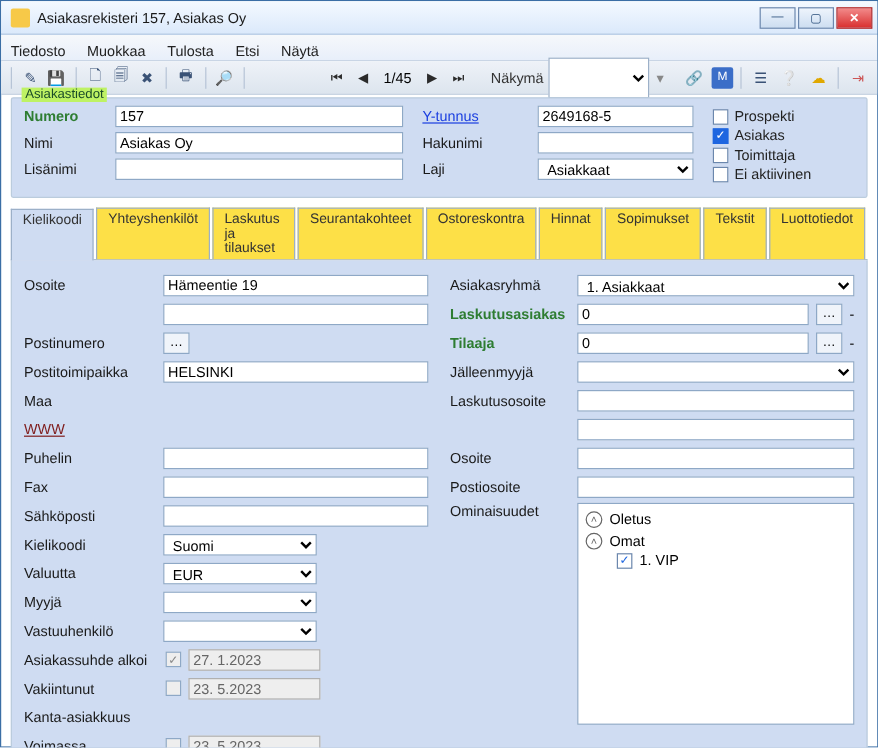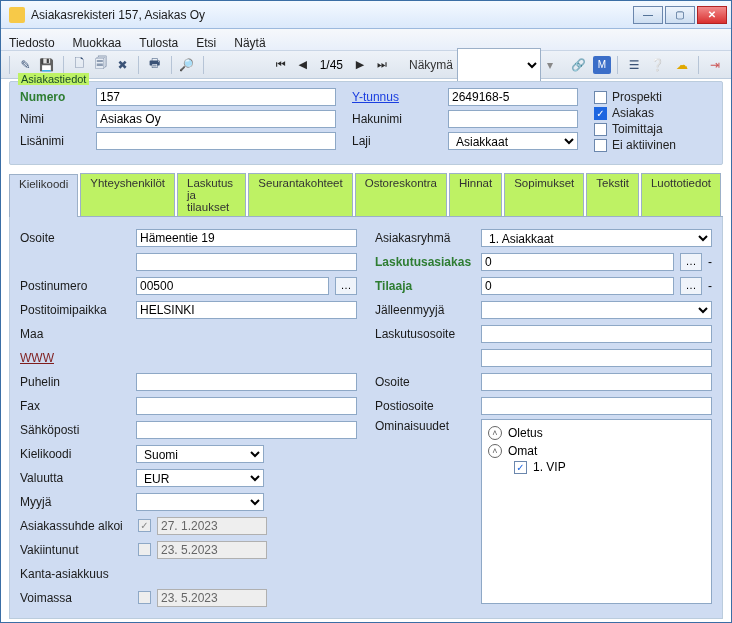--- a/index.html
+++ b/index.html
@@ -26,21 +26,21 @@
   .top-grid { display: grid; grid-template-columns: 60px 240px 80px 130px 150px; gap: 4px 16px; align-items: center; }
   .lbl { color: #1a1a1a; }
   .lbl.green { color: #2e7d32; font-weight: 600; }
   .lbl.link { color: #1a3ee0; text-decoration: underline; }
   input[type=text], select { height: 18px; border: 1px solid #8ea8c6; background: #fff; padding: 1px 3px; width: 100%; font-size: 12px; }
   .chk-stack { display: flex; flex-direction: column; gap: 2px; }
   .chk-row { display: flex; align-items: center; gap: 5px; color: #222; }
   .chk { width: 13px; height: 13px; border: 1px solid #6b87ad; background: #fff; display: inline-flex; align-items: center; justify-content: center; font-size: 10px; }
   .chk.checked { background: #1e66e0; color: #fff; border-color: #1e66e0; }
   .tabs { margin-top: 8px; display: flex; border-bottom: 1px solid #9cb0c8; }
-  .tab { padding: 3px 9px; background: #bef264; border: 1px solid #9cb0c8; border-bottom: none; margin-right: 2px; color: #333; font-size: 11.5px; }
+  .tab { padding: 3px 9px; background: #fde047; border: 1px solid #9cb0c8; border-bottom: none; margin-right: 2px; color: #333; font-size: 11.5px; }
   .tab.active { background: #cfdcf2; font-weight: normal; position: relative; top: 1px; }
   .tab-body { flex: 1; background: #cfdcf2; border: 1px solid #bcd; border-top: none; padding: 10px; display: flex; gap: 18px; }
   .col { flex: 1; display: flex; flex-direction: column; gap: 3px; }
   .row { display: flex; align-items: center; gap: 6px; min-height: 21px; }
   .row .lbl { width: 110px; }
   .row input[type=text], .row select { flex: 1; }
   .row .narrow { width: 128px; flex: none; }
   .row .btn-dots { width: 22px; height: 18px; border: 1px solid #8ea8c6; background: #f0f4fa; text-align: center; line-height: 14px; font-size: 11px; }
   .date-cb { width: 13px; height: 13px; border: 1px solid #8ea8c6; background: #eee; margin-left: 2px; display:inline-block; }
   .date-input { width: 110px; flex:none; height: 18px; border: 1px solid #b0b0b0; background:#eee; color:#666; padding:1px 3px; font-size:12px; }
@@ -168,21 +168,20 @@
         <div class="row">
             <span class="lbl">Osoite</span>
             <input type="text" value="Hämeentie 19" style="">
           </div>
         <div class="row">
             <span class="lbl"></span>
             <input type="text" value="" style="">
           </div>
         <div class="row">
             <span class="lbl">Postinumero</span>
-            <input type="text" class="small-input" value="00500" style="">
             <div class="btn-dots">…</div>
           </div>
         <div class="row">
             <span class="lbl">Postitoimipaikka</span>
             <input type="text" value="HELSINKI" style="">
           </div>
         <div class="row">
             <span class="lbl">Maa</span>
           </div>
         <div class="row">
@@ -203,20 +202,24 @@
         <div class="row">
             <span class="lbl">Kielikoodi</span>
             <select class="narrow"><option>Suomi</option></select>
           </div>
         <div class="row">
             <span class="lbl">Valuutta</span>
             <select class="narrow"><option>EUR</option></select>
           </div>
         <div class="row">
             <span class="lbl">Myyjä</span>
+            <select class="narrow"><option></option></select>
+          </div>
+        <div class="row">
+            <span class="lbl">Vastuuhenkilö</span>
             <select class="narrow"><option></option></select>
           </div>
         <div class="row">
             <span class="lbl">Asiakassuhde alkoi</span>
             <span class="date-cb" style="background:#eee;text-align:center;font-size:10px;color:#888">✓</span>
             <input class="date-input" value="27. 1.2023" style="">
           </div>
         <div class="row">
             <span class="lbl">Vakiintunut</span>
             <span class="date-cb"></span>

